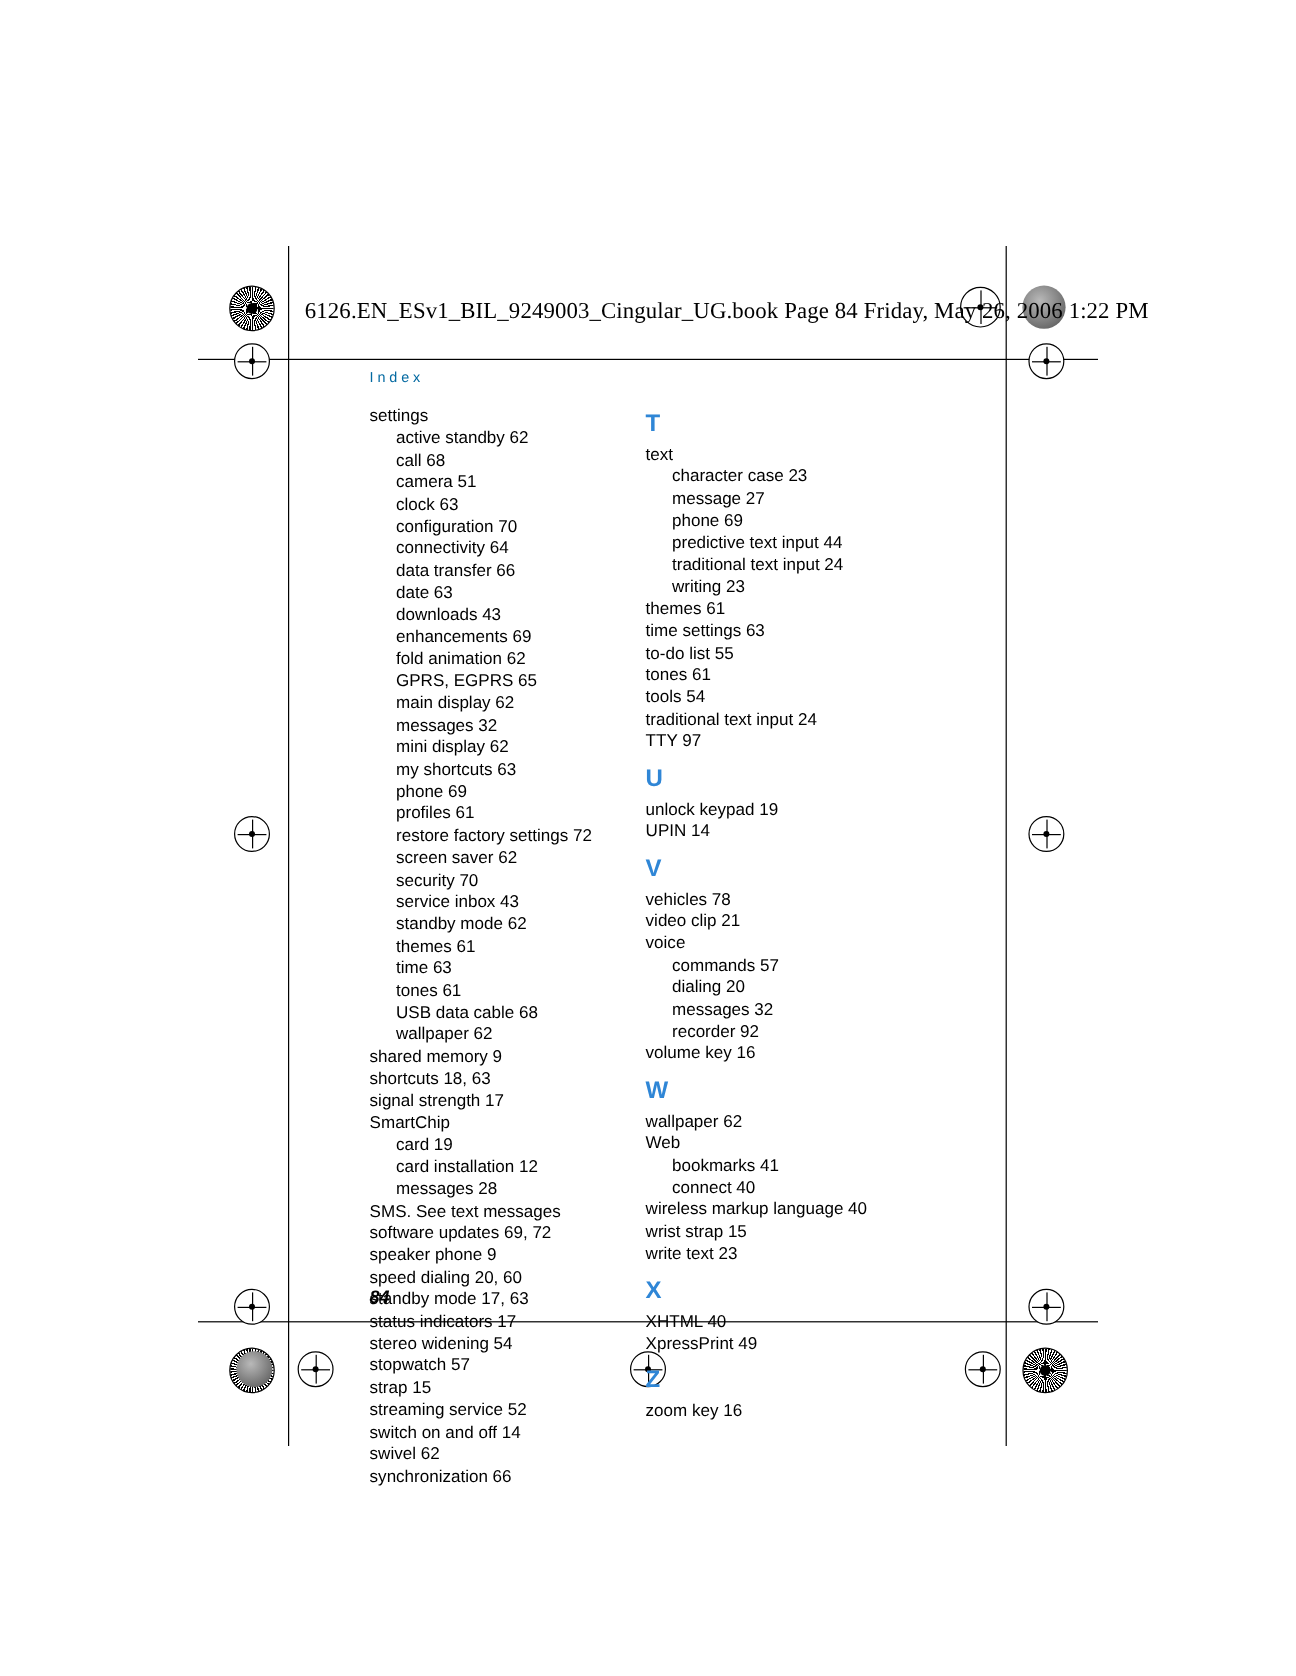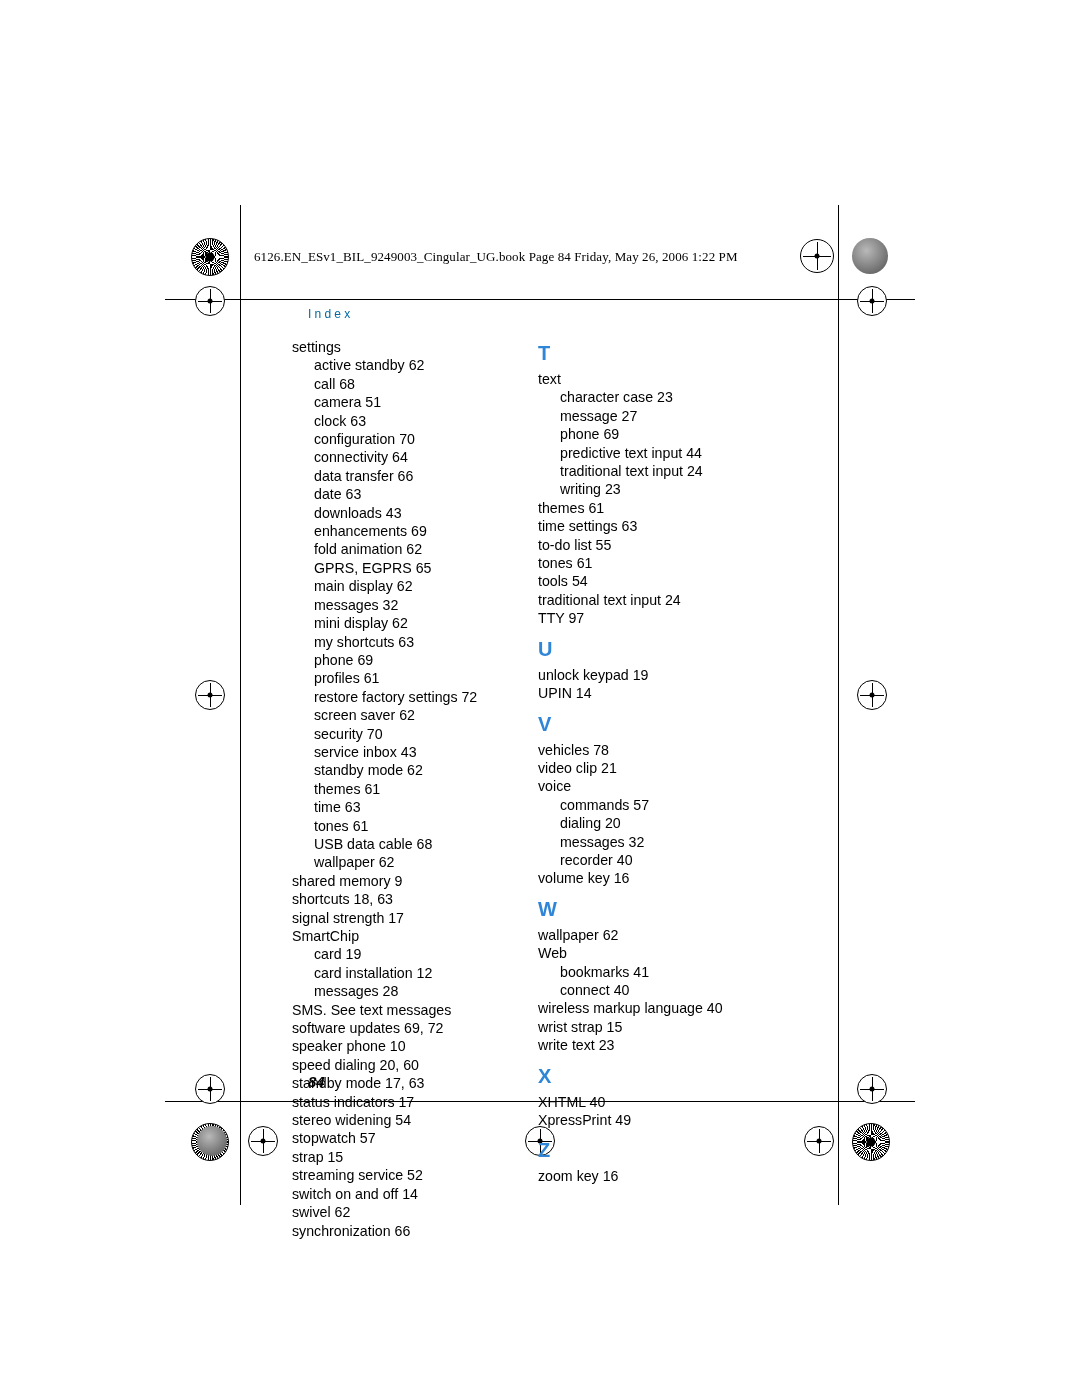--- a/index.html
+++ b/index.html
@@ -78,41 +78,41 @@
     border-radius: 50%;
     background: radial-gradient(circle at 40% 35%, #b9b9b9, #6f6f6f 70%, #4d4d4d);
   }
 
   
   .filestamp {
     position: absolute;
     left: 254px;
     top: 249px;
     font-family: "Liberation Serif", serif;
-    font-size: 13px;
+    font-size: 19px;
     letter-spacing: 0.1px;
     color: #000;
     white-space: nowrap;
   }
   .runhead {
     position: absolute;
     left: 308px;
     top: 307px;
     font-size: 12px;
     letter-spacing: 3.2px;
     color: #0369a1;
   }
 
   .col {
     position: absolute;
     font-size: 14.2px;
     line-height: 18.4px;
     color: #000;
   }
-  .col-left { left: 292px; top: 338px; width: 220px; }
+  .col-left { left: 308px; top: 338px; width: 220px; }
   .col-right { left: 538px; top: 338px; width: 230px; }
 
   .entry { white-space: nowrap; }
   .entry.lvl1 { padding-left: 0; }
   .entry.lvl2 { padding-left: 22px; }
 
   .letter {
     color: #2f86d6;
     font-size: 20px;
     font-weight: bold;
@@ -221,21 +221,21 @@
     <div class="entry lvl2">wallpaper 62</div>
     <div class="entry lvl1">shared memory 9</div>
     <div class="entry lvl1">shortcuts 18, 63</div>
     <div class="entry lvl1">signal strength 17</div>
     <div class="entry lvl1">SmartChip</div>
     <div class="entry lvl2">card 19</div>
     <div class="entry lvl2">card installation 12</div>
     <div class="entry lvl2">messages 28</div>
     <div class="entry lvl1">SMS. See text messages</div>
     <div class="entry lvl1">software updates 69, 72</div>
-    <div class="entry lvl1">speaker phone 10</div>
+    <div class="entry lvl1">speaker phone 9</div>
     <div class="entry lvl1">speed dialing 20, 60</div>
     <div class="entry lvl1">standby mode 17, 63</div>
     <div class="entry lvl1">status indicators 17</div>
     <div class="entry lvl1">stereo widening 54</div>
     <div class="entry lvl1">stopwatch 57</div>
     <div class="entry lvl1">strap 15</div>
     <div class="entry lvl1">streaming service 52</div>
     <div class="entry lvl1">switch on and off 14</div>
     <div class="entry lvl1">swivel 62</div>
     <div class="entry lvl1">synchronization 66</div>
@@ -259,21 +259,21 @@
     <div class="letter">U</div>
     <div class="entry lvl1">unlock keypad 19</div>
     <div class="entry lvl1">UPIN 14</div>
     <div class="letter">V</div>
     <div class="entry lvl1">vehicles 78</div>
     <div class="entry lvl1">video clip 21</div>
     <div class="entry lvl1">voice</div>
     <div class="entry lvl2">commands 57</div>
     <div class="entry lvl2">dialing 20</div>
     <div class="entry lvl2">messages 32</div>
-    <div class="entry lvl2">recorder 40</div>
+    <div class="entry lvl2">recorder 92</div>
     <div class="entry lvl1">volume key 16</div>
     <div class="letter">W</div>
     <div class="entry lvl1">wallpaper 62</div>
     <div class="entry lvl1">Web</div>
     <div class="entry lvl2">bookmarks 41</div>
     <div class="entry lvl2">connect 40</div>
     <div class="entry lvl1">wireless markup language 40</div>
     <div class="entry lvl1">wrist strap 15</div>
     <div class="entry lvl1">write text 23</div>
     <div class="letter">X</div>

